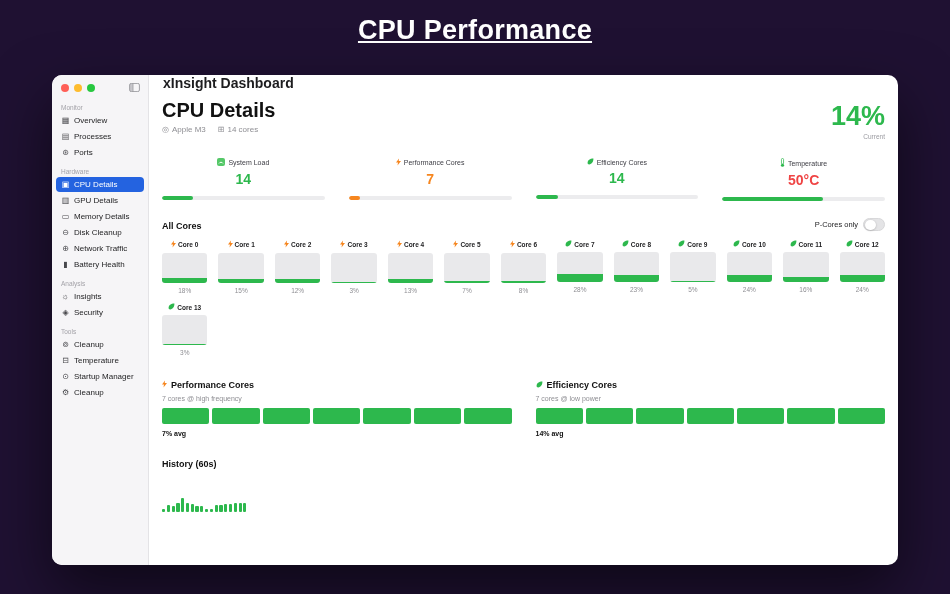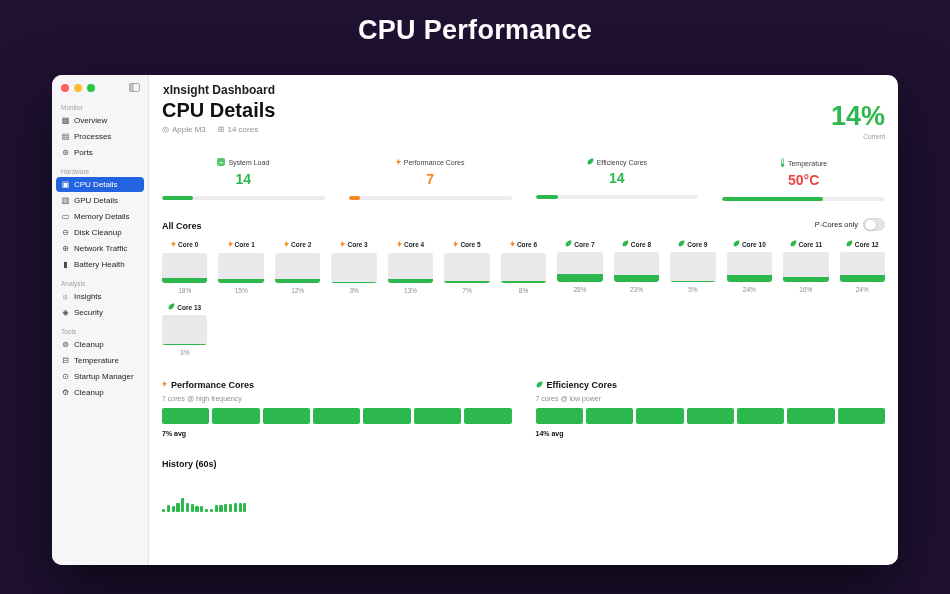--- a/index.html
+++ b/index.html
@@ -5,21 +5,21 @@
   * { box-sizing: border-box; margin: 0; padding: 0; }
   html,body { width:950px; height:594px; }
   body {
     background:#1f1132;
     font-family:"Liberation Sans", sans-serif;
     overflow:hidden;
     position:relative;
   }
   .page-title {
     color:#ffffff; font-size:27px; font-weight:bold;
-    text-align:center; padding-top:15px; letter-spacing:.3px;
+    text-align:center; padding-top:15px; letter-spacing:.3px;text-decoration:underline;
   }
   .window {
     position:absolute; left:52px; top:75px; width:846px; height:490px;
     background:#ffffff; border-radius:10px; overflow:hidden; display:flex;
     box-shadow:0 25px 60px rgba(0,0,0,.55);
   }
   
   .sidebar { width:97px; min-width:97px; background:#f6f5f7; border-right:1px solid #e4e3e6; }
   .tl-row { display:flex; align-items:center; gap:5px; padding:8px 8px 4px 9px; }
   .tl { width:8px; height:8px; border-radius:50%; }
@@ -28,22 +28,22 @@
   .nav-section-label { font-size:6.5px; color:#a3a2a8; margin:8px 9px 2px; }
   .nav-item {
     display:flex; align-items:center; gap:4px; margin:1px 4px; padding:3px 5px;
     border-radius:4px; font-size:8px; color:#1d1d1f; cursor:default; white-space:nowrap;
   }
   .nav-item .glyph { font-size:8px; width:9px; text-align:center; color:#48484c; flex:none; }
   .nav-item.selected { background:#2463e0; color:#fff; }
   .nav-item.selected .glyph { color:#fff; }
   
   .main { flex:1; display:flex; flex-direction:column; }
-  .titlebar-main { height:22px; display:flex; align-items:flex-end; padding-left:14px;
-    font-size:12px; font-weight:bold; color:#1d1d1f; flex:none; }
+  .titlebar-main { height:22px; display:flex; align-items:flex-start; padding-left:14px;
+    font-size:14px; font-weight:bold; color:#1d1d1f; flex:none; }
   .content { padding:2px 13px 0 13px; }
   .header-row { display:flex; justify-content:space-between; align-items:flex-start; }
   .cpu-title { font-size:20px; font-weight:800; color:#111; margin-bottom:3px; }
   .sub-row { font-size:8px; color:#8e8e93; display:flex; gap:12px; align-items:center; }
   .sub-item { display:flex; gap:3px; align-items:center; }
   .usage { text-align:right; padding-top:4px; }
   .usage-value { font-size:27px; font-weight:800; color:#2db84d; line-height:1; }
   .usage-label { font-size:6.5px; color:#9a9aa0; margin-top:3px; }
   
   .stats-row { display:grid; grid-template-columns:repeat(4,1fr); gap:24px; margin-top:18px; }

